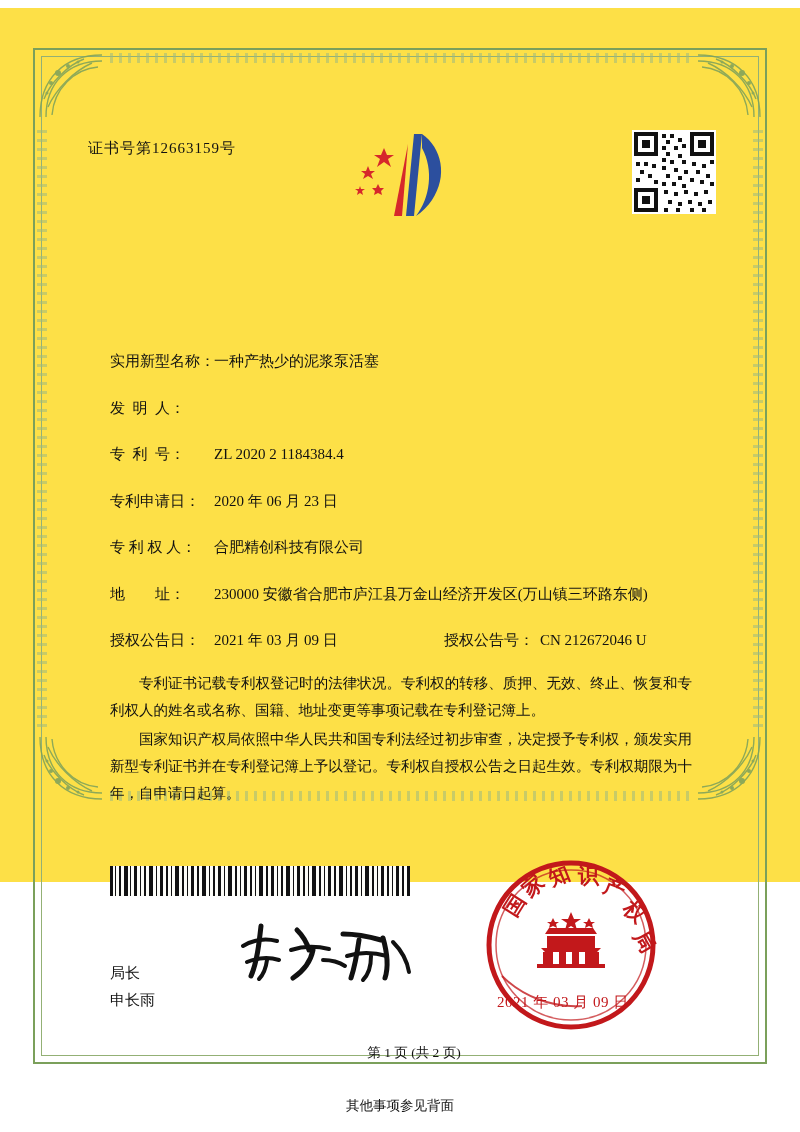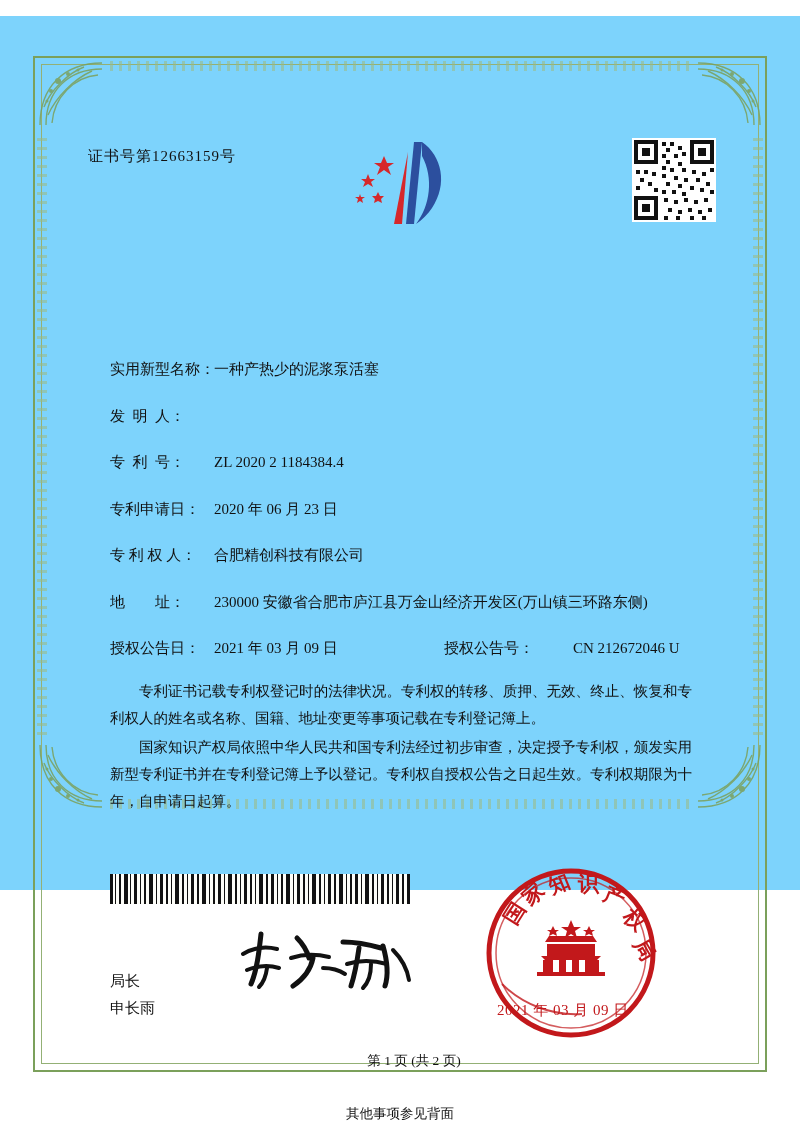--- a/index.html
+++ b/index.html
@@ -11,24 +11,24 @@
     width: 800px;
     height: 1132px;
     font-family: "Liberation Serif", "DejaVu Serif", serif;
     color: #1a1a1a;
     position: relative;
     overflow: hidden;
   }
 
   .page {
     position: absolute;
-    left: 0; top: 16px;
+    left: 0; top: 8px;
     width: 800px;
     height: 874px;
-    background: #7dd3fc;
+    background: #fde047;
   }
 
   
   .border-outer {
     position: absolute;
     left: 33px; top: 40px;
     width: 734px; height: 1016px;
     border: 2px solid #7ba05b;
     box-sizing: border-box;
   }
@@ -123,21 +123,21 @@
   }
   .fvalue {
     flex: 1 1 auto;
   }
   .frow.split .fvalue { flex: 0 0 auto; width: 230px; }
   .flabel2 {
     flex: 0 0 auto;
     width: 96px;
     white-space: pre;
   }
-  .fvalue2 { flex: 1 1 auto; margin-left: 33px; }
+  .fvalue2 { flex: 1 1 auto; }
 
   
   .paras {
     position: absolute;
     left: 110px;
     top: 662px;
     width: 582px;
     font-size: 14.5px;
     line-height: 27px;
     color: #111;

